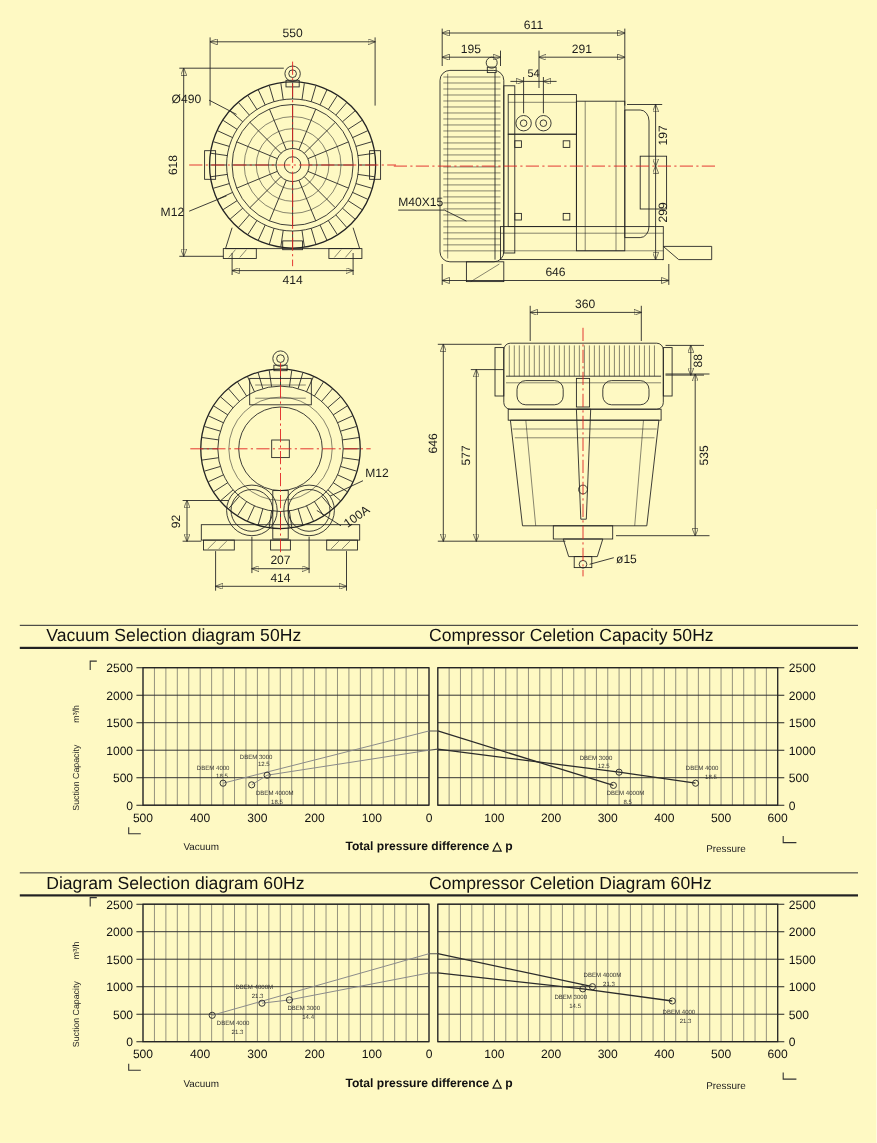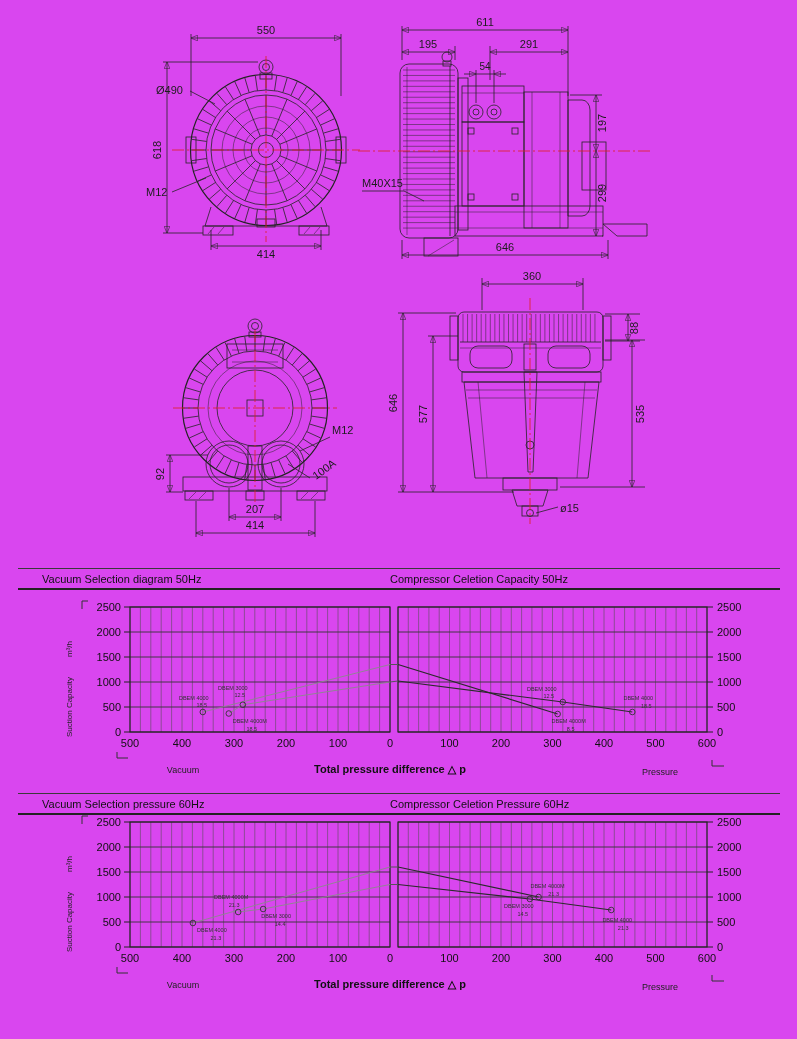--- a/index.html
+++ b/index.html
@@ -1,33 +1,33 @@
 <!DOCTYPE html>
 <html><head>
 <meta charset="utf-8">
 <style>
   html,body{margin:0;padding:0;background:#fff;}
-  .page{position:relative;width:797px;height:1039px;background:#d946ef;overflow:hidden;
+  .page{position:relative;width:797px;height:1039px;background:#fef9c3;overflow:hidden;
         font-family:"Liberation Sans",sans-serif;}
   
   .draw line,.draw path,.draw rect,.draw circle,.draw polyline,.draw ellipse{
       fill:none;stroke:#242424;stroke-width:.8;}
   .draw .thin{stroke-width:.5;}
   .draw .thick{stroke-width:1.2;}
   .draw text{fill:#1c1c1c;stroke:none;font-size:11px;font-family:"Liberation Sans",sans-serif;}
   .draw .smalltxt{font-size:10px;}
   .cl{stroke:#e01f1f !important;stroke-width:.9;stroke-dasharray:12 3 2 3;}
   .dim{stroke:#333;stroke-width:.7;marker-start:url(#ar);marker-end:url(#ar);}
   .dimA{stroke:#333;stroke-width:.7;marker-end:url(#ar);}
   .ext{stroke:#333;stroke-width:.55;}
   .fillD{fill:#1b1b1b;stroke:#1b1b1b;}
   .fillW{fill:#fff;}
   
   .hdr{position:absolute;left:18px;width:762px;height:19px;border-top:1px solid #3a3a3a;
-       border-bottom:2px solid #222;display:flex;align-items:center;font-size:11px;color:#111;}
+       border-bottom:2px solid #222;display:flex;align-items:center;font-size:16px;color:#111;}
   .hdr .lt{padding-left:24px;width:320px;}
   .hdr .rt{padding-left:28px;}
   .chartsvg{position:absolute;left:0;}
   .gmin{stroke:#4f4f4f;stroke-width:.55;}
   .gmaj{stroke:#333;stroke-width:.9;}
   .pborder{fill:none;stroke:#222;stroke-width:1.1;}
   .tick{stroke:#222;stroke-width:1;}
   .alab{font-size:11px;fill:#111;font-family:"Liberation Sans",sans-serif;}
   .axtitle{font-size:8px;fill:#222;}
   .blab{font-size:9px;fill:#222;}
@@ -570,22 +570,22 @@
       <text x="548.8" y="110" text-anchor="middle" class="slab">12.5</text>
       <circle cx="632.325" cy="124" r="2.8" class="mk"></circle>
       <text x="638.325" y="112" text-anchor="middle" class="slab">DBEM 4000</text>
       <text x="646.325" y="120" text-anchor="middle" class="slab">18.5</text>
       <line x1="390" y1="76.5" x2="398" y2="76.5" class="gap"></line>
       <line x1="390" y1="94" x2="398" y2="93" class="gap"></line>
     </svg>
 
   
   <div class="hdr" style="top:793px">
-    <span class="lt">Vacuum Selection pressure 60Hz</span>
-    <span class="rt">Compressor Celetion Pressure 60Hz</span>
+    <span class="lt">Diagram Selection diagram 60Hz</span>
+    <span class="rt">Compressor Celetion Diagram 60Hz</span>
   </div>
   <svg id="chart1" class="chartsvg" style="top:812px" width="797" height="210" viewBox="0 0 797 210">
       <line x1="130" y1="10" x2="130" y2="135" class="gmin"></line>
       <line x1="140.4" y1="10" x2="140.4" y2="135" class="gmin"></line>
       <line x1="150.8" y1="10" x2="150.8" y2="135" class="gmin"></line>
       <line x1="161.2" y1="10" x2="161.2" y2="135" class="gmin"></line>
       <line x1="171.6" y1="10" x2="171.6" y2="135" class="gmin"></line>
       <line x1="182" y1="10" x2="182" y2="135" class="gmin"></line>
       <line x1="192.4" y1="10" x2="192.4" y2="135" class="gmin"></line>
       <line x1="202.8" y1="10" x2="202.8" y2="135" class="gmin"></line>

